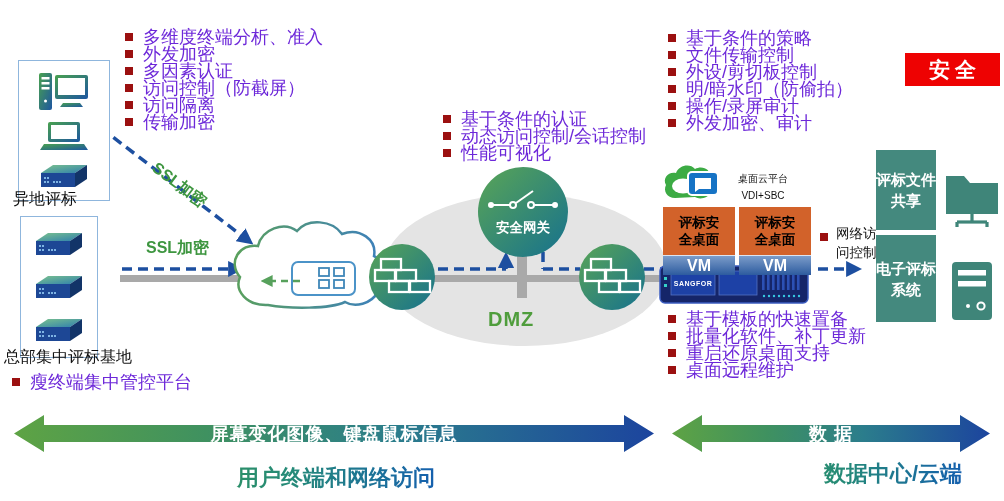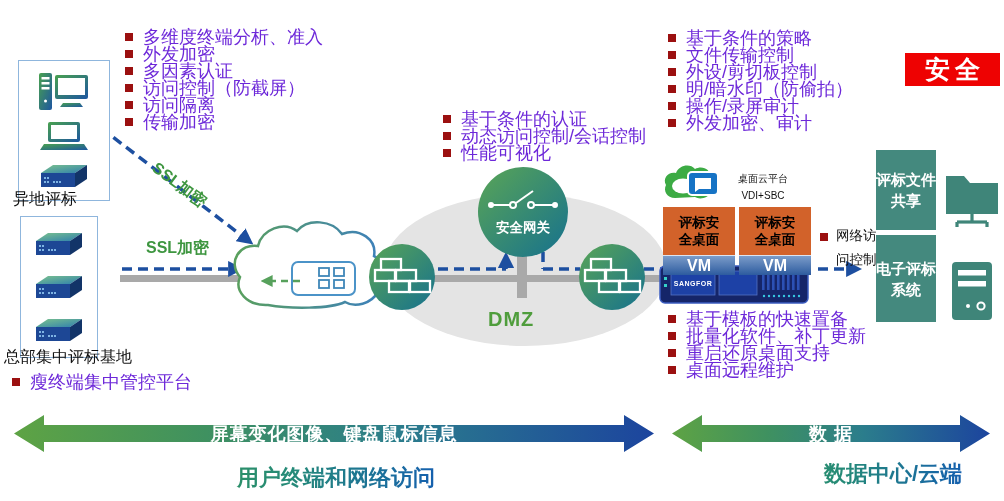--- a/index.html
+++ b/index.html
@@ -18,24 +18,24 @@
   .cloudlabel{position:absolute;font-size:15px;color:#111;text-align:center;}
   .dmz{position:absolute;font-size:20px;font-weight:bold;color:#4f9d3c;letter-spacing:1px;}
   .gwlabel{position:absolute;font-size:13.5px;font-weight:bold;color:#fff;text-align:center;}
   
   .dcol{position:absolute;width:72px;}
   .dcol .hdr{height:48px;background:#d2622a;color:#000000;font-weight:bold;font-size:13.5px;line-height:17px;
              display:flex;align-items:center;justify-content:center;text-align:center;padding:0 15px;box-sizing:border-box;}
   .dcol .vm{height:19px;background:linear-gradient(180deg,#7b9cc9,#2d5b9f);border-top:1px solid #dde4f0;
             color:#fff;font-weight:bold;font-size:16px;display:flex;align-items:center;justify-content:center;}
   .platform-title{position:absolute;font-size:10px;color:#111;text-align:center;line-height:17px;}
-  .netaccess{position:absolute;width:46px;font-size:13.5px;color:#111;line-height:24px;}
+  .netaccess{position:absolute;width:46px;font-size:13.5px;color:#111;line-height:19px;}
   .tealbox{position:absolute;width:60px;background:#44897e;color:#fff;font-weight:bold;font-size:15px;
            line-height:21px;display:flex;align-items:center;justify-content:center;text-align:center;}
-  .badge{position:absolute;color:#fff;font-weight:bold;font-size:25px;display:flex;align-items:center;justify-content:center;
+  .badge{position:absolute;color:#fff;font-weight:bold;font-size:21px;display:flex;align-items:center;justify-content:center;
          letter-spacing:5px;text-indent:5px;}
   
   .barrow{position:absolute;height:37px;background:linear-gradient(90deg,#5ea344 0%,#3f9160 30%,#2b7d8c 60%,#1c449e 100%);
           clip-path:polygon(0 50%,30px 0,30px 10px,calc(100% - 30px) 10px,calc(100% - 30px) 0,100% 50%,
                             calc(100% - 30px) 100%,calc(100% - 30px) calc(100% - 10px),30px calc(100% - 10px),30px 100%);
           display:flex;align-items:center;justify-content:center;color:#fff;font-weight:bold;font-size:18px;letter-spacing:1px;}
   .zonelabel{position:absolute;font-weight:bold;font-size:22px;text-align:right;
              background:linear-gradient(90deg,#3a9a4a 0%,#258a78 55%,#1560ae 100%);
              -webkit-background-clip:text;background-clip:text;color:transparent;}
 </style>

